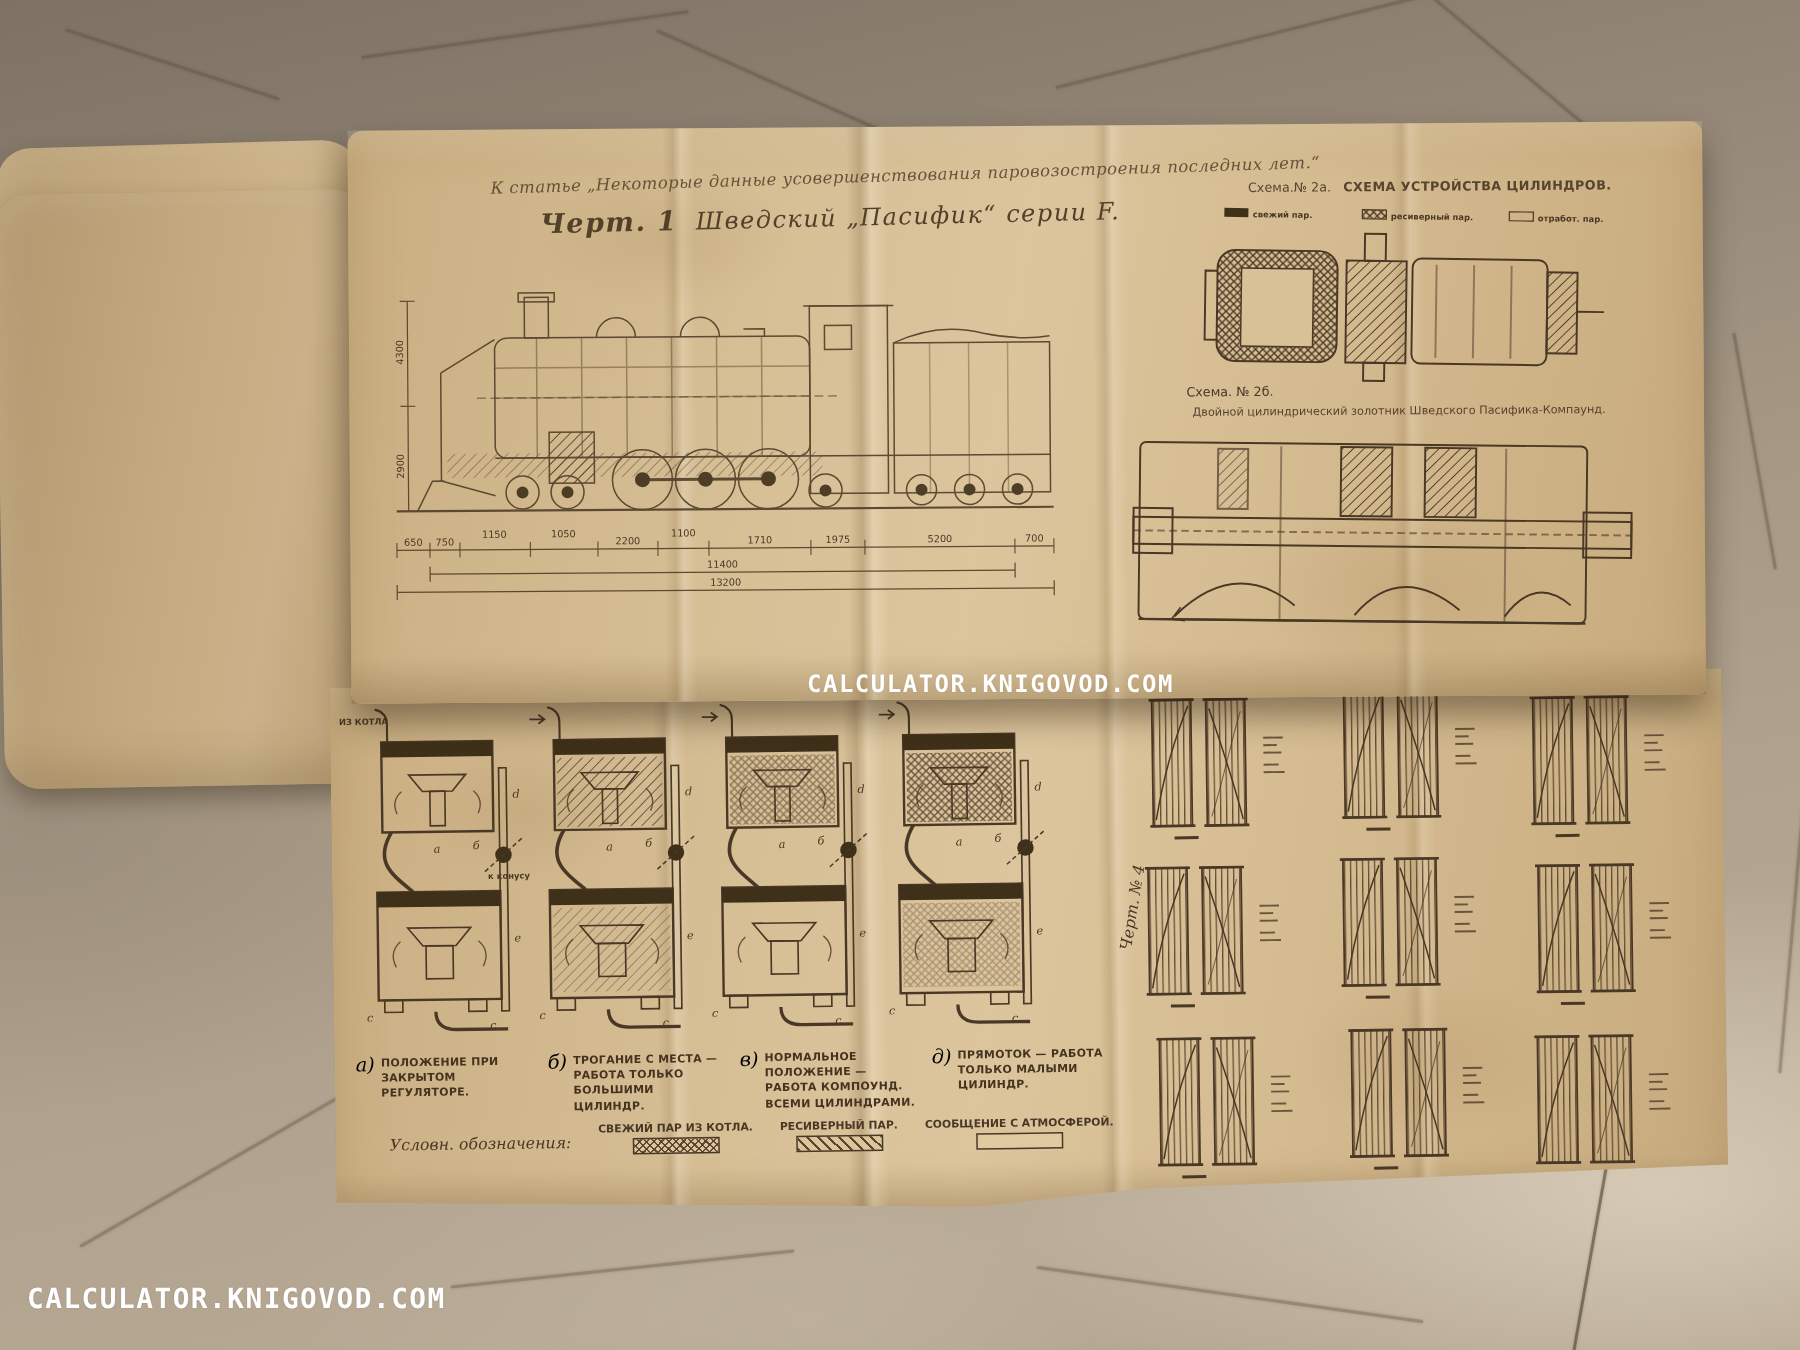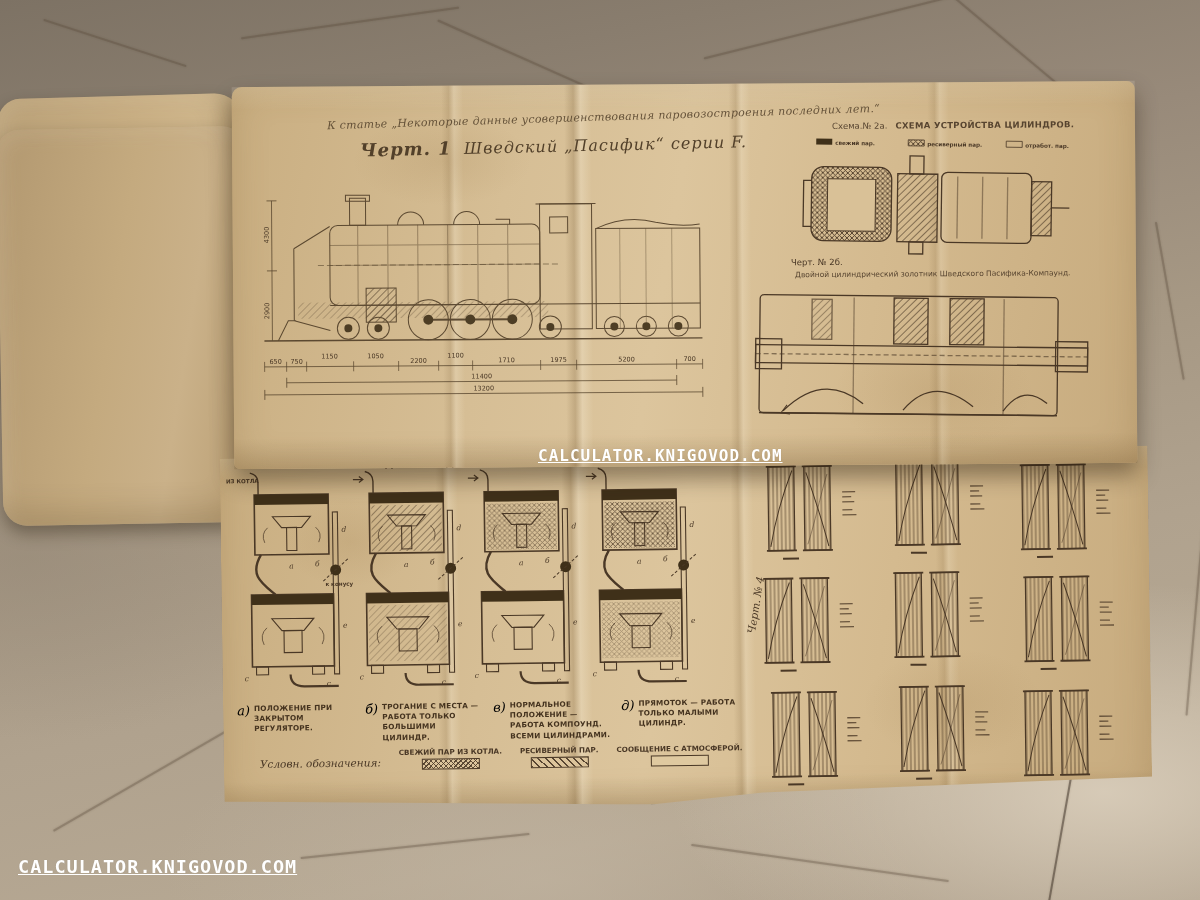--- a/index.html
+++ b/index.html
@@ -45,21 +45,21 @@
   .legtitle{font-family:"DejaVu Serif",serif;font-style:italic;font-size:10.5px;white-space:nowrap;padding-bottom:2px;}
   .legitem{display:flex;flex-direction:column;align-items:center;gap:2px;}
   .legitem .ll{font-size:7.2px;font-weight:700;text-transform:uppercase;white-space:nowrap;}
   .sw{width:56px;height:9px;border:1.5px solid var(--ink);}
   .sw.cross{background:
     repeating-linear-gradient(45deg, rgba(74,56,38,.85) 0 1px, transparent 1px 3.5px),
     repeating-linear-gradient(-45deg, rgba(74,56,38,.85) 0 1px, transparent 1px 3.5px), #dcc49b;}
   .sw.diagonal{background:repeating-linear-gradient(45deg, rgba(74,56,38,.9) 0 1.4px, transparent 1.4px 5px), #dcc49b;}
   .sw.empty{background:#dfc9a0;}
   .fig4-label{font-family:"DejaVu Serif",serif;font-style:italic;font-size:10.5px;color:var(--ink);transform:rotate(-80deg);white-space:nowrap;}
-  .wm{position:absolute;color:#fff;font-family:"DejaVu Sans Mono",monospace;font-weight:700;letter-spacing:1px;text-shadow:0 0 1px rgba(0,0,0,.15);text-decoration:underline;}
+  .wm{position:absolute;color:#fff;font-family:"DejaVu Sans Mono",monospace;font-weight:700;letter-spacing:1px;text-shadow:0 0 1px rgba(0,0,0,.15);}
   .wm.center{font-size:16px;}
   .wm.corner{font-size:18.5px;}
   svg text{font-family:"DejaVu Sans",sans-serif;fill:var(--ink);}
   .dimtxt{font-size:6.5px;}
   .plt{font-family:"DejaVu Serif",serif;font-style:italic;font-size:7.5px;}
   .tiny{font-size:5.6px;font-weight:700;}
 </style>
 </head>
 <body>
 
@@ -312,21 +312,21 @@
             <line x1="160" y1="42" x2="160" y2="104"></line>
             <line x1="185" y1="42" x2="185" y2="104"></line>
             <line x1="210" y1="42" x2="210" y2="104"></line>
           </g>
         <rect x="234" y="46" width="20" height="54" fill="url(#pDiag)"></rect>
         <line x1="254" y1="72" x2="272" y2="72"></line>
         <rect x="112" y="108" width="14" height="12"></rect>
       </g>
     </svg>
 
-    <div class="ptext f2b-label" style="left:558px;top:174px">Черт. № 2б.</div>
+    <div class="ptext f2b-label" style="left:558px;top:174px">Схема. № 2б.</div>
     <div class="ptext f2b-cap" style="left:562px;top:187px">Двойной цилиндрический золотник Шведского Пасифика-Компаунд.</div>
     <svg class="svgfig" style="left:520px;top:202px;transform:rotate(1deg)" width="345" height="145" viewBox="0 0 345 145">
       <g stroke="#4a3826" fill="none" stroke-width="1.3">
         <rect x="6" y="12" width="298" height="118" rx="4"></rect>
         <rect x="58" y="16" width="20" height="40" fill="url(#pDiag)" opacity=".7"></rect>
         <rect x="140" y="14" width="34" height="46" fill="url(#pDiag)"></rect>
         <rect x="196" y="14" width="34" height="46" fill="url(#pDiag)"></rect>
         <rect x="2" y="62" width="332" height="18"></rect>
         <rect x="302" y="56" width="32" height="30"></rect>
         <rect x="2" y="56" width="26" height="30"></rect>

